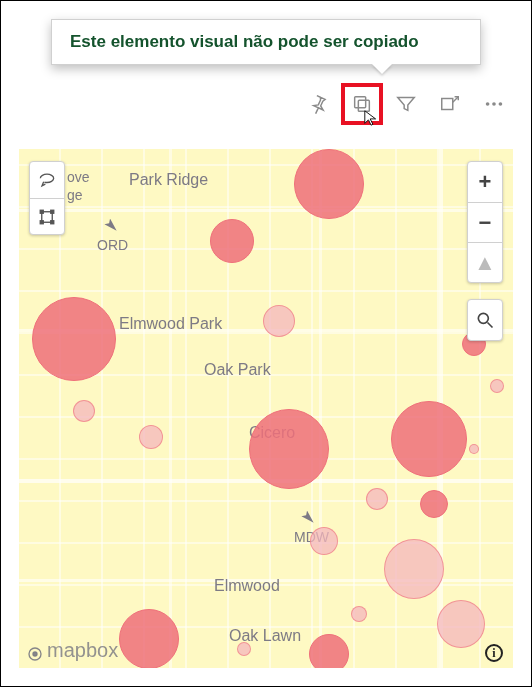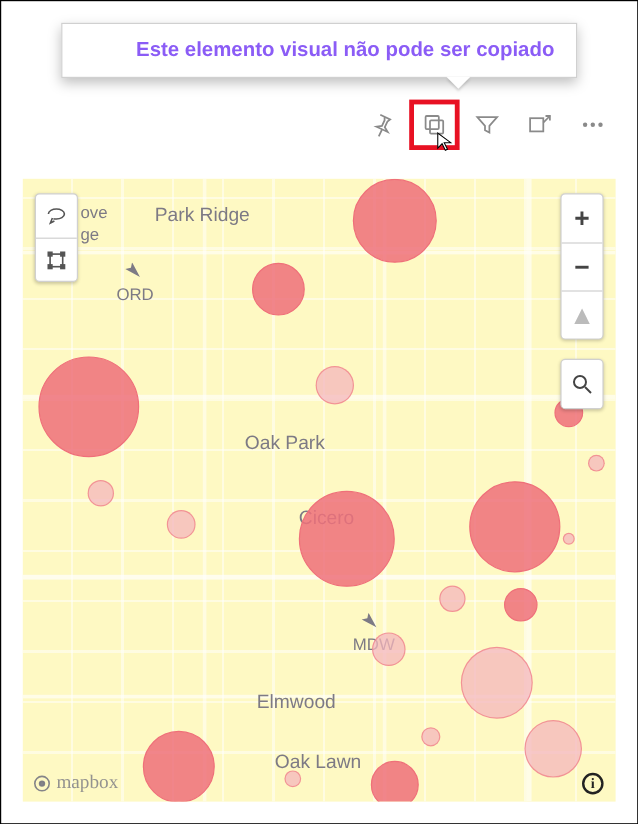--- a/index.html
+++ b/index.html
@@ -20,23 +20,22 @@
     position: absolute;
     top: 18px;
     left: 50px;
     right: 50px;
     background: #fff;
     border: 1px solid #d0d0d0;
     box-shadow: 0 4px 10px rgba(0,0,0,0.25);
     padding: 12px 18px;
     font-size: 17px;
     font-weight: 600;
-    color: #8b5cf6;
+    color: #14532d;
     z-index: 30;
-    text-align: right;
   }
   .tooltip::after {
     content: "";
     position: absolute;
     bottom: -10px;
     left: 320px;
     width: 0; height: 0;
     border-left: 10px solid transparent;
     border-right: 10px solid transparent;
     border-top: 10px solid #fff;
@@ -168,25 +167,24 @@
     font-weight:600;
   }
   .map-ctrl .cbtn + .cbtn { border-top: 1px solid #d0d0d0; }
 
   
   .attrib {
     position: absolute;
     bottom: 6px;
     left: 8px;
     color: rgba(120,120,130,0.8);
-    font-size: 16px;
+    font-size: 20px;
     display:flex;
-    align-items:center;
+    align-items:flex-end;
     gap:4px;
-    font-family:Liberation Serif, serif;
   }
   .info-btn {
     position: absolute;
     bottom: 6px;
     right: 10px;
     width: 18px; height:18px;
     border-radius:50%;
     border:2px solid #222;
     display:flex;align-items:center;justify-content:center;
     font-size:12px; font-weight:700; font-family: Georgia, serif;
@@ -245,20 +243,21 @@
   <div class="road" style="left:150px;top:0;width:3px;height:100%;opacity:.5"></div>
   <div class="road" style="left:300px;top:0;width:3px;height:100%;opacity:.5"></div>
   <div class="road" style="left:420px;top:0;width:4px;height:100%;opacity:.6"></div>
   <div class="road" style="left:0;top:0;width:100%;height:100%;background:
     repeating-linear-gradient(90deg, transparent 0 40px, rgba(255,255,255,.5) 40px 42px),
     repeating-linear-gradient(0deg, transparent 0 40px, rgba(255,255,255,.5) 40px 42px);"></div>
 
   <span class="place-label small" style="left:48px;top:20px">ove</span>
   <span class="place-label small" style="left:48px;top:38px">ge</span>
   <span class="place-label" style="left:110px;top:22px">Park Ridge</span>
+  <span class="place-label" style="left:100px;top:166px">Elmwood Park</span>
   <span class="place-label" style="left:185px;top:212px">Oak Park</span>
   <span class="place-label" style="left:230px;top:275px">Cicero</span>
   <span class="place-label" style="left:195px;top:428px">Elmwood</span>
   <span class="place-label" style="left:210px;top:478px">Oak Lawn</span>
 
   <div class="airport" style="left:78px;top:70px">
     <svg width="16" height="16" viewBox="0 0 24 24" fill="#7d7a85">
         <path d="M2 16l20-6-20-6 4 6z" transform="rotate(45 12 12)"></path>
       </svg>
     <span>ORD</span>

